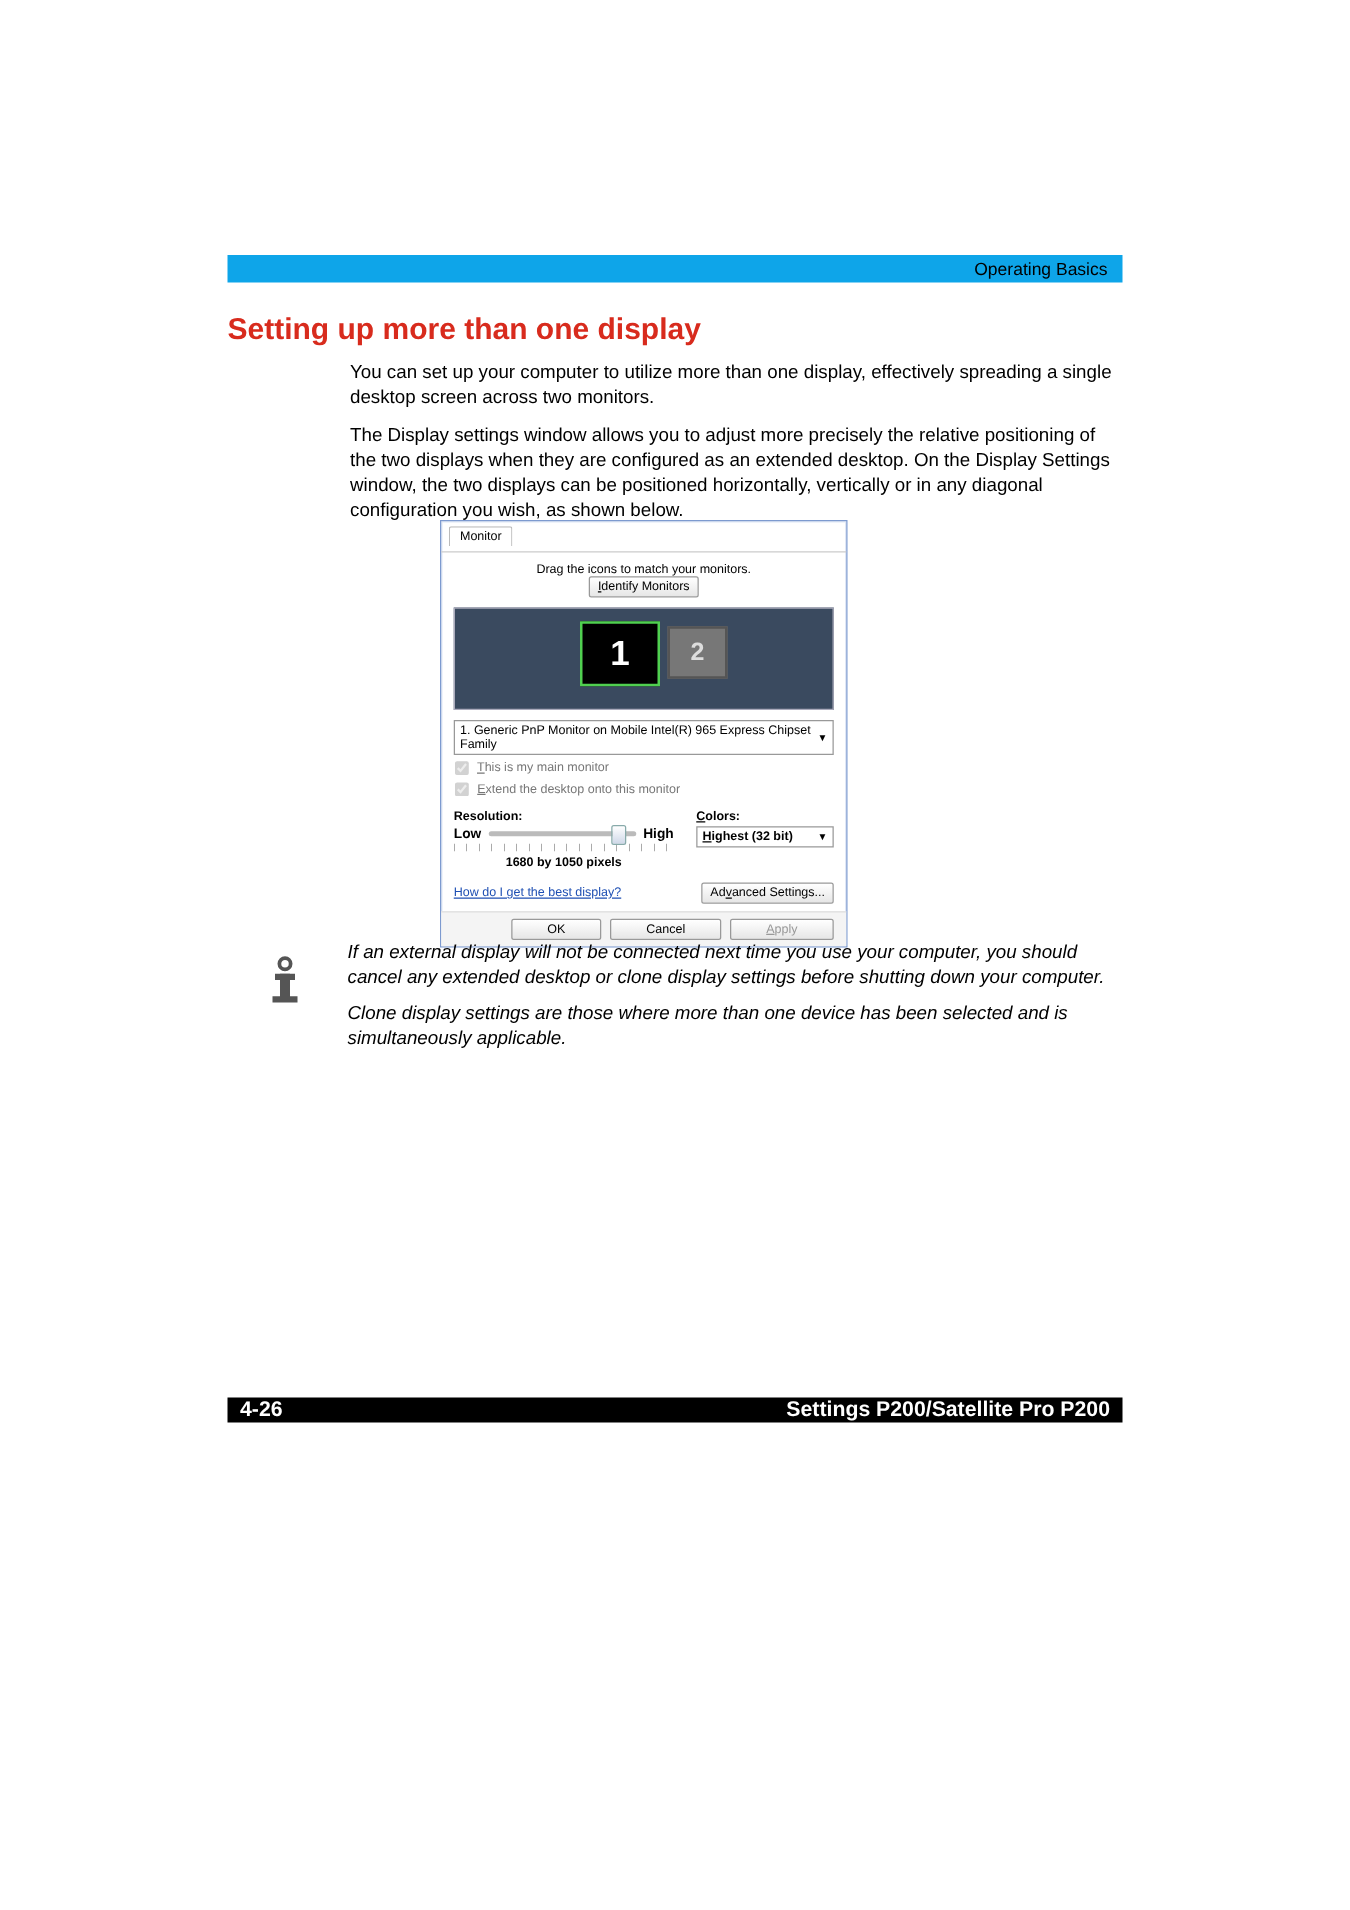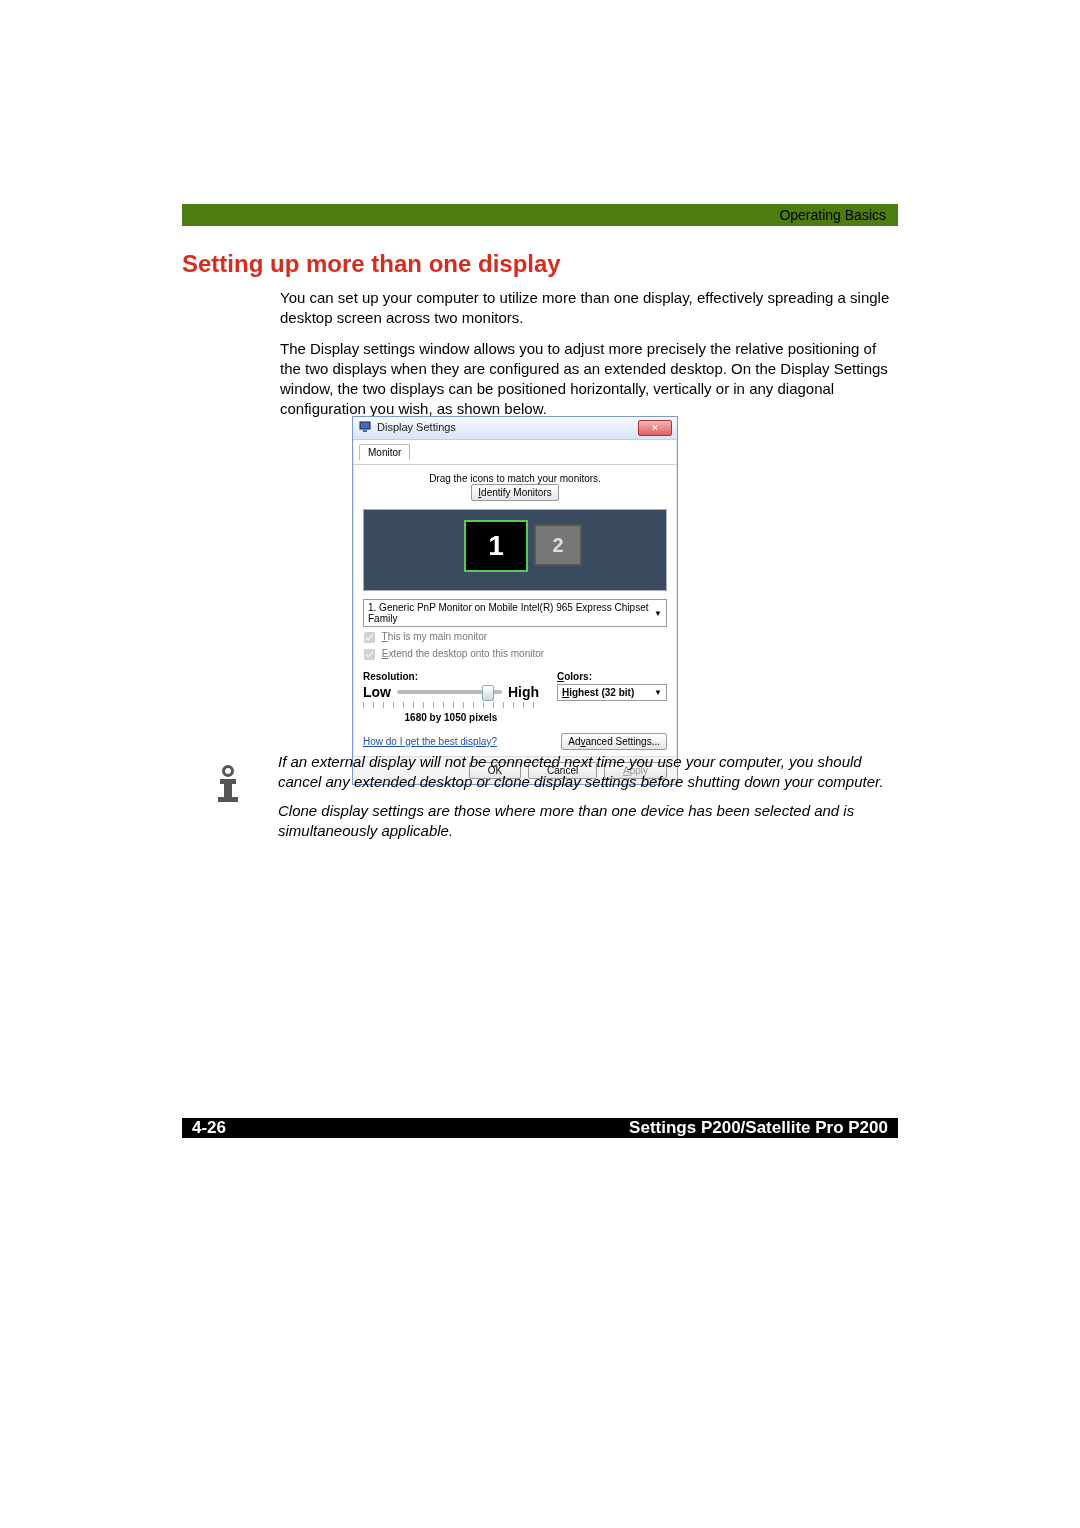--- a/index.html
+++ b/index.html
@@ -1,17 +1,17 @@
 <!DOCTYPE html>
 <html><head>
 <meta charset="utf-8">
 <style>
   html,body{margin:0;padding:0;background:#fff;font-family:Arial,Helvetica,sans-serif;color:#000;}
   .page{width:1080px;height:1528px;margin:0 auto;position:relative;background:#fff;}
-  .header-bar{position:absolute;top:204px;left:182px;right:182px;height:22px;background:#4d7c0f;}
+  .header-bar{position:absolute;top:204px;left:182px;right:182px;height:22px;background:#0ea5e9;}
   .header-text{position:absolute;right:12px;top:3px;font-size:14px;color:#000;}
   .section-title{position:absolute;top:250px;left:182px;color:#d82b1d;font-weight:bold;font-size:24px;}
   .body-block{position:absolute;top:288px;left:280px;right:190px;font-size:15px;line-height:1.35;}
   .body-block p{margin:0 0 10px 0;}
   
   .dialog{position:absolute;top:416px;left:352px;width:324px;border:1px solid #7d9acf;background:#fff;font-size:10px;box-shadow:0 0 0 1px #e0e7f5 inset;}
   .titlebar{height:22px;background:linear-gradient(#f6f9ff,#d9e4f6);border-bottom:1px solid #bfd0ec;position:relative;}
   .titlebar .icon{position:absolute;left:6px;top:4px;width:12px;height:12px;}
   .titlebar .icon svg{display:block;}
   .titlebar .title{position:absolute;left:24px;top:4px;font-size:11px;color:#1a1a1a;}
@@ -25,30 +25,30 @@
   .monitor-area{margin:8px 0;height:80px;background:#3a4a5f;border:1px solid #aab;position:relative;}
   .mon1{position:absolute;left:100px;top:10px;width:60px;height:48px;border:2px solid #50d050;background:#000;color:#fff;font-size:28px;font-weight:bold;display:flex;align-items:center;justify-content:center;}
   .mon2{position:absolute;left:170px;top:14px;width:44px;height:38px;border:2px solid #555;background:#777;color:#ddd;font-size:20px;font-weight:bold;display:flex;align-items:center;justify-content:center;}
   .select-mon{border:1px solid #999;padding:2px 4px;font-size:10px;display:flex;justify-content:flex-end;align-items:center;margin-top:4px;}
   .arrow{font-size:8px;}
   .check-row{margin-top:4px;font-size:10px;color:#777;}
   .check-row input{vertical-align:middle;margin:0 3px 0 0;transform:scale(.85);}
   .res-row{display:flex;margin-top:10px;gap:18px;font-weight:bold;}
   .res-col{flex:1;}
   .res-col .lbl{font-size:10px;margin-bottom:2px;}
-  .slider-wrap{display:flex;align-items:center;gap:6px;font-size:14px;text-align:center;}
+  .slider-wrap{display:flex;align-items:center;gap:6px;font-size:11px;text-align:center;}
   .slider{flex:1;height:4px;background:#bbb;position:relative;border-radius:2px;}
   .thumb{position:absolute;right:8px;top:-5px;width:10px;height:14px;background:linear-gradient(#fff,#cfd8e8);border:1px solid #8aa;border-radius:2px;}
   .ticks{height:6px;background:repeating-linear-gradient(90deg,#aaa 0 1px,transparent 1px 10px);margin-top:2px;}
   .res-val{font-size:10px;text-align:center;margin-top:4px;}
   .color-sel{border:1px solid #999;padding:2px 4px;font-size:10px;display:flex;justify-content:space-between;align-items:center;margin-top:2px;}
   .link-row{display:flex;justify-content:space-between;align-items:center;margin-top:10px;}
   .link{color:#1e4fb3;text-decoration:underline;font-size:10px;}
   .btn-row{border-top:1px solid #ddd;padding:8px 10px;text-align:right;background:#f4f4f4;}
-  .btn-row .btn{margin-left:4px;padding:2px 18px;}
+  .btn-row .btn{margin-left:4px;padding:2px 28px;}
   .btn-row .btn.disabled{color:#999;}
   
   .note{position:absolute;top:752px;left:186px;right:190px;}
   .note .icon{position:absolute;left:20px;top:10px;width:44px;height:44px;}
   .note .text{margin-left:92px;font-style:italic;font-size:15px;line-height:1.35;}
   .note .text p{margin:0 0 8px 0;}
   
   .footer-bar{position:absolute;left:182px;right:182px;bottom:390px;height:20px;background:#000;color:#fff;font-size:17px;font-weight:bold;display:flex;align-items:center;justify-content:space-between;padding:0 10px;}
   .u{text-decoration:underline;}
 </style>
@@ -61,30 +61,20 @@
   </div>
 
   <div class="section-title">Setting up more than one display</div>
 
   <div class="body-block">
     <p>You can set up your computer to utilize more than one display, effectively spreading a single desktop screen across two monitors.</p>
     <p>The Display settings window allows you to adjust more precisely the relative positioning of the two displays when they are configured as an extended desktop. On the Display Settings window, the two displays can be positioned horizontally, vertically or in any diagonal configuration you wish, as shown below.</p>
   </div>
 
   <div class="dialog">
-    <div class="titlebar">
-      <span class="icon">
-        <svg viewBox="0 0 12 12">
-            <rect x="1" y="1" width="10" height="7" fill="#3b6dc1" stroke="#224"></rect>
-            <rect x="4" y="9" width="4" height="2" fill="#3b6dc1"></rect>
-          </svg>
-      </span>
-      <span class="title">Display Settings</span>
-      <span class="close">✕</span>
-    </div>
     <div class="tabrow">
       <span class="tab">Monitor</span>
     </div>
     <div class="dlg-body">
       <div class="row1">
         <span class="drag-text">Drag the icons to match your monitors.</span>
         <span class="btn"><span class="u">I</span><span>dentify Monitors</span></span>
       </div>
       <div class="monitor-area">
         <div class="mon1">1</div>

